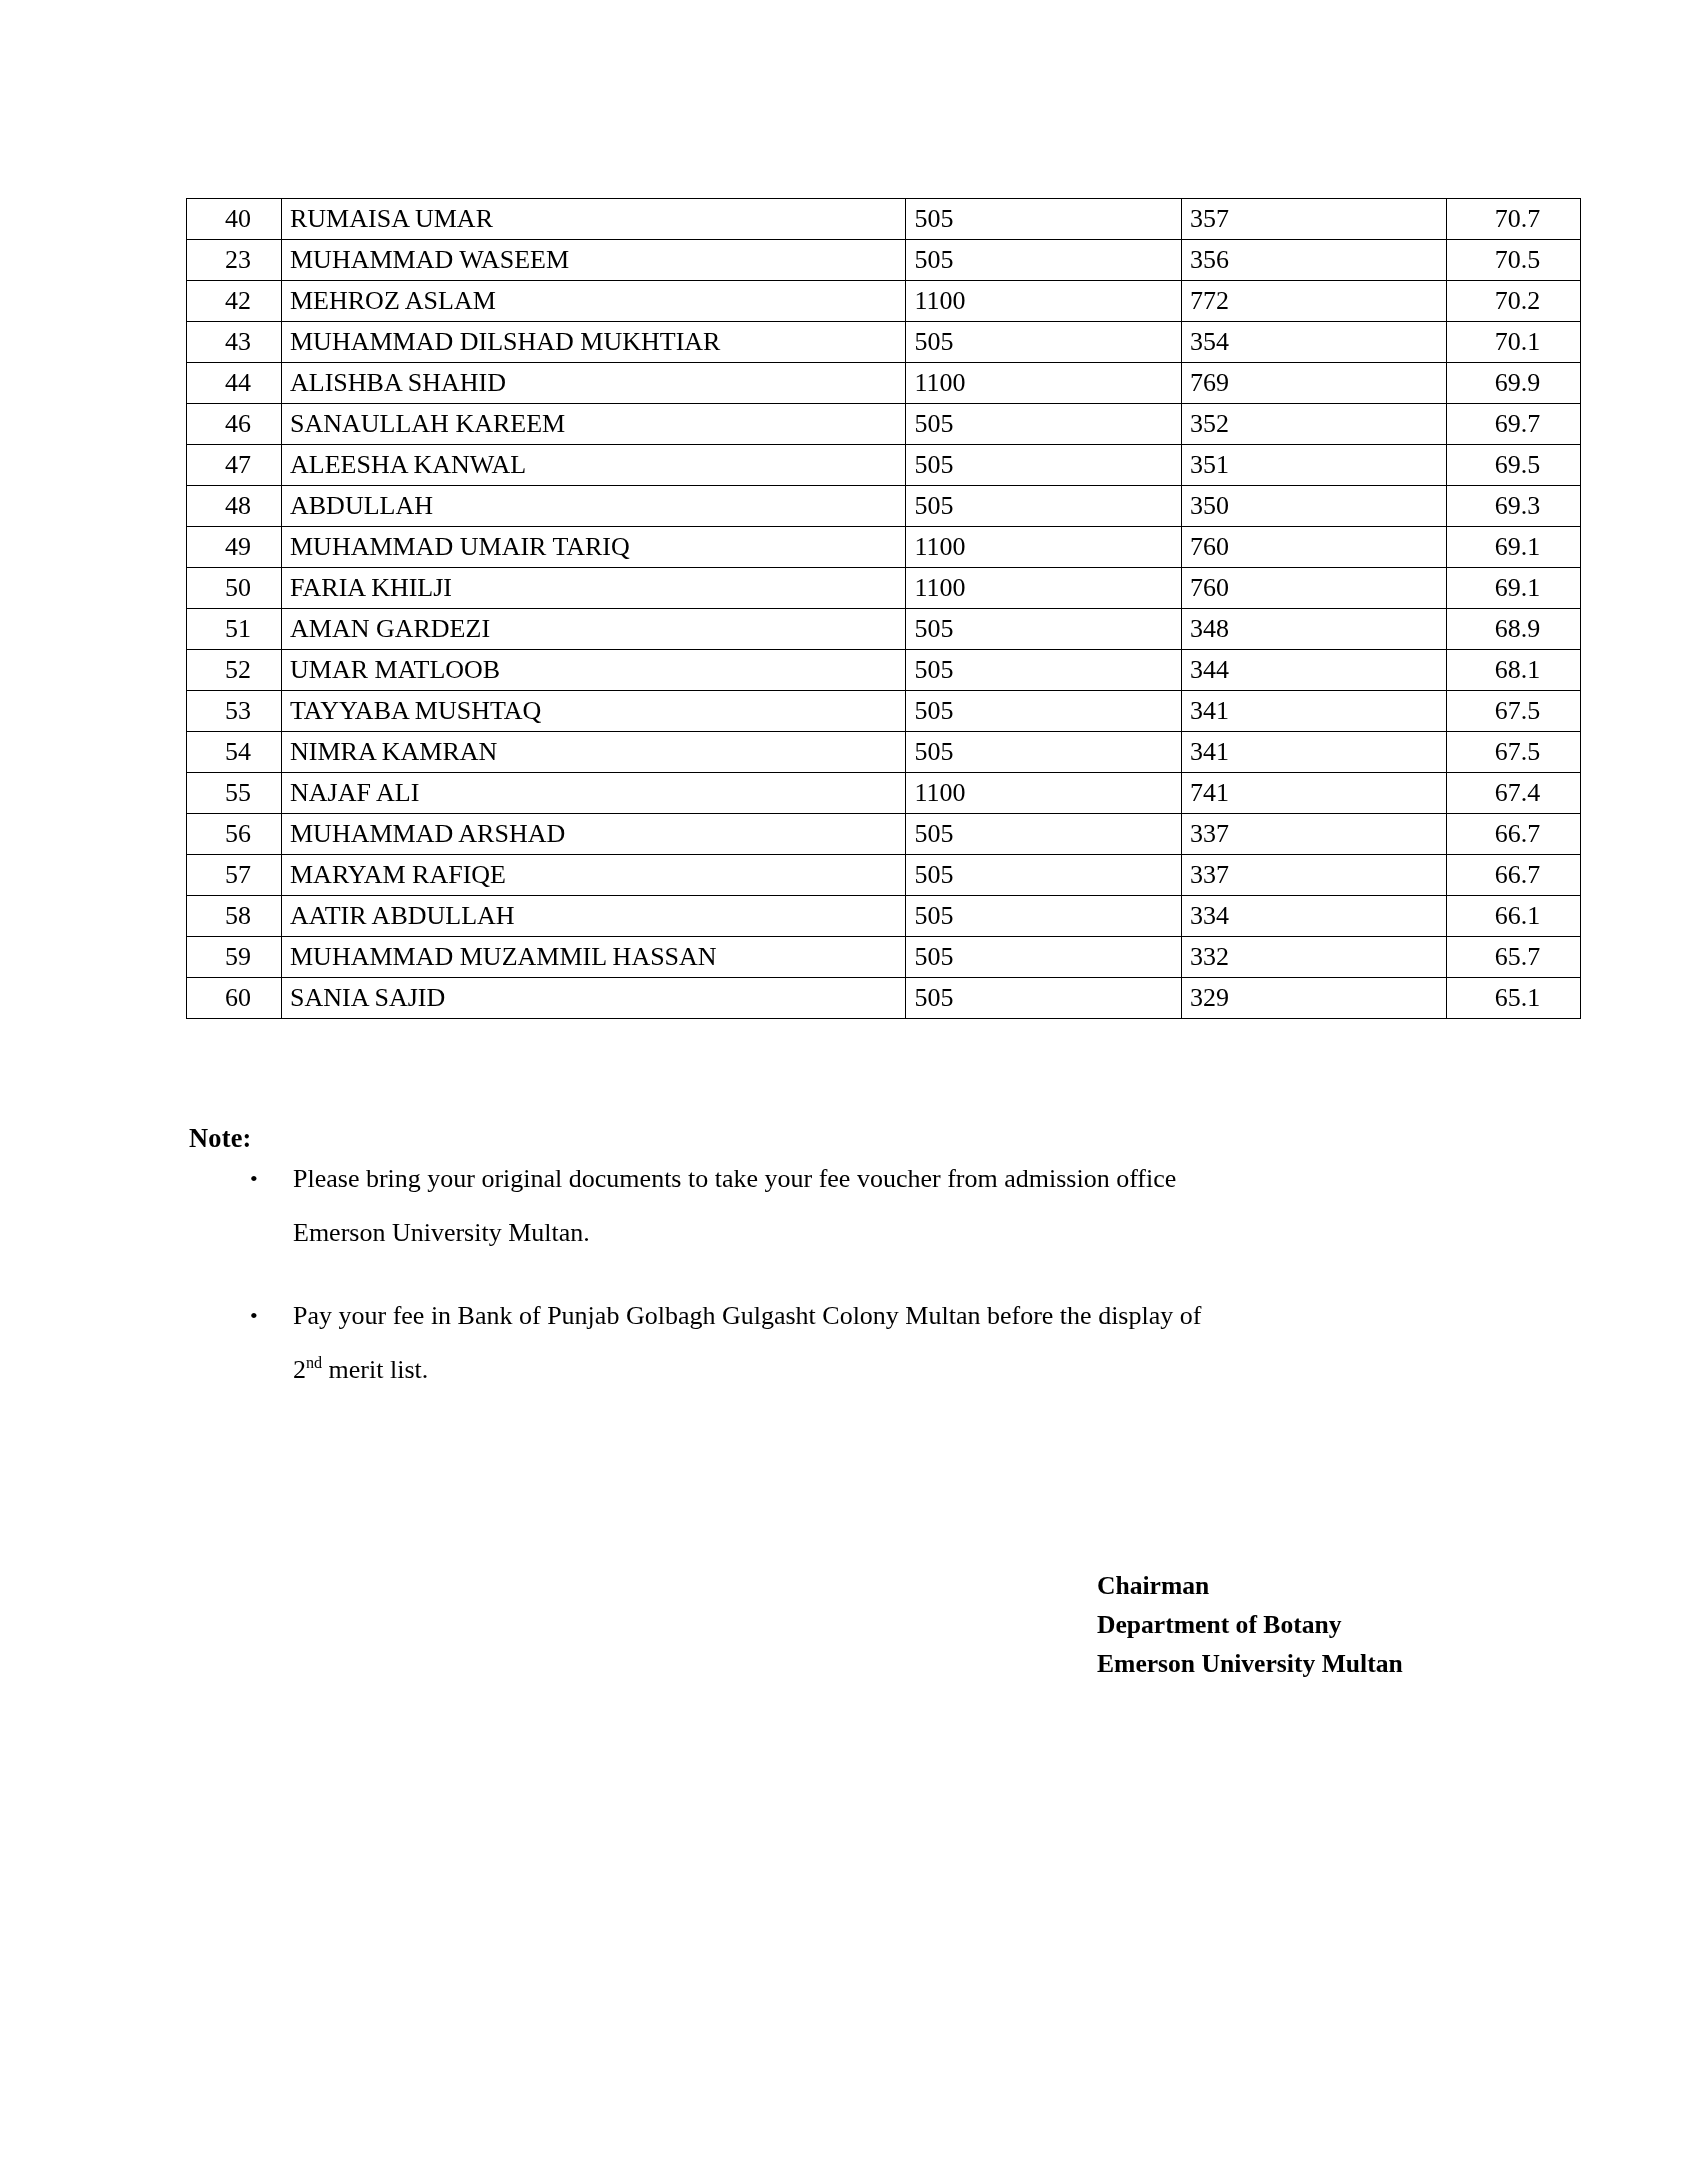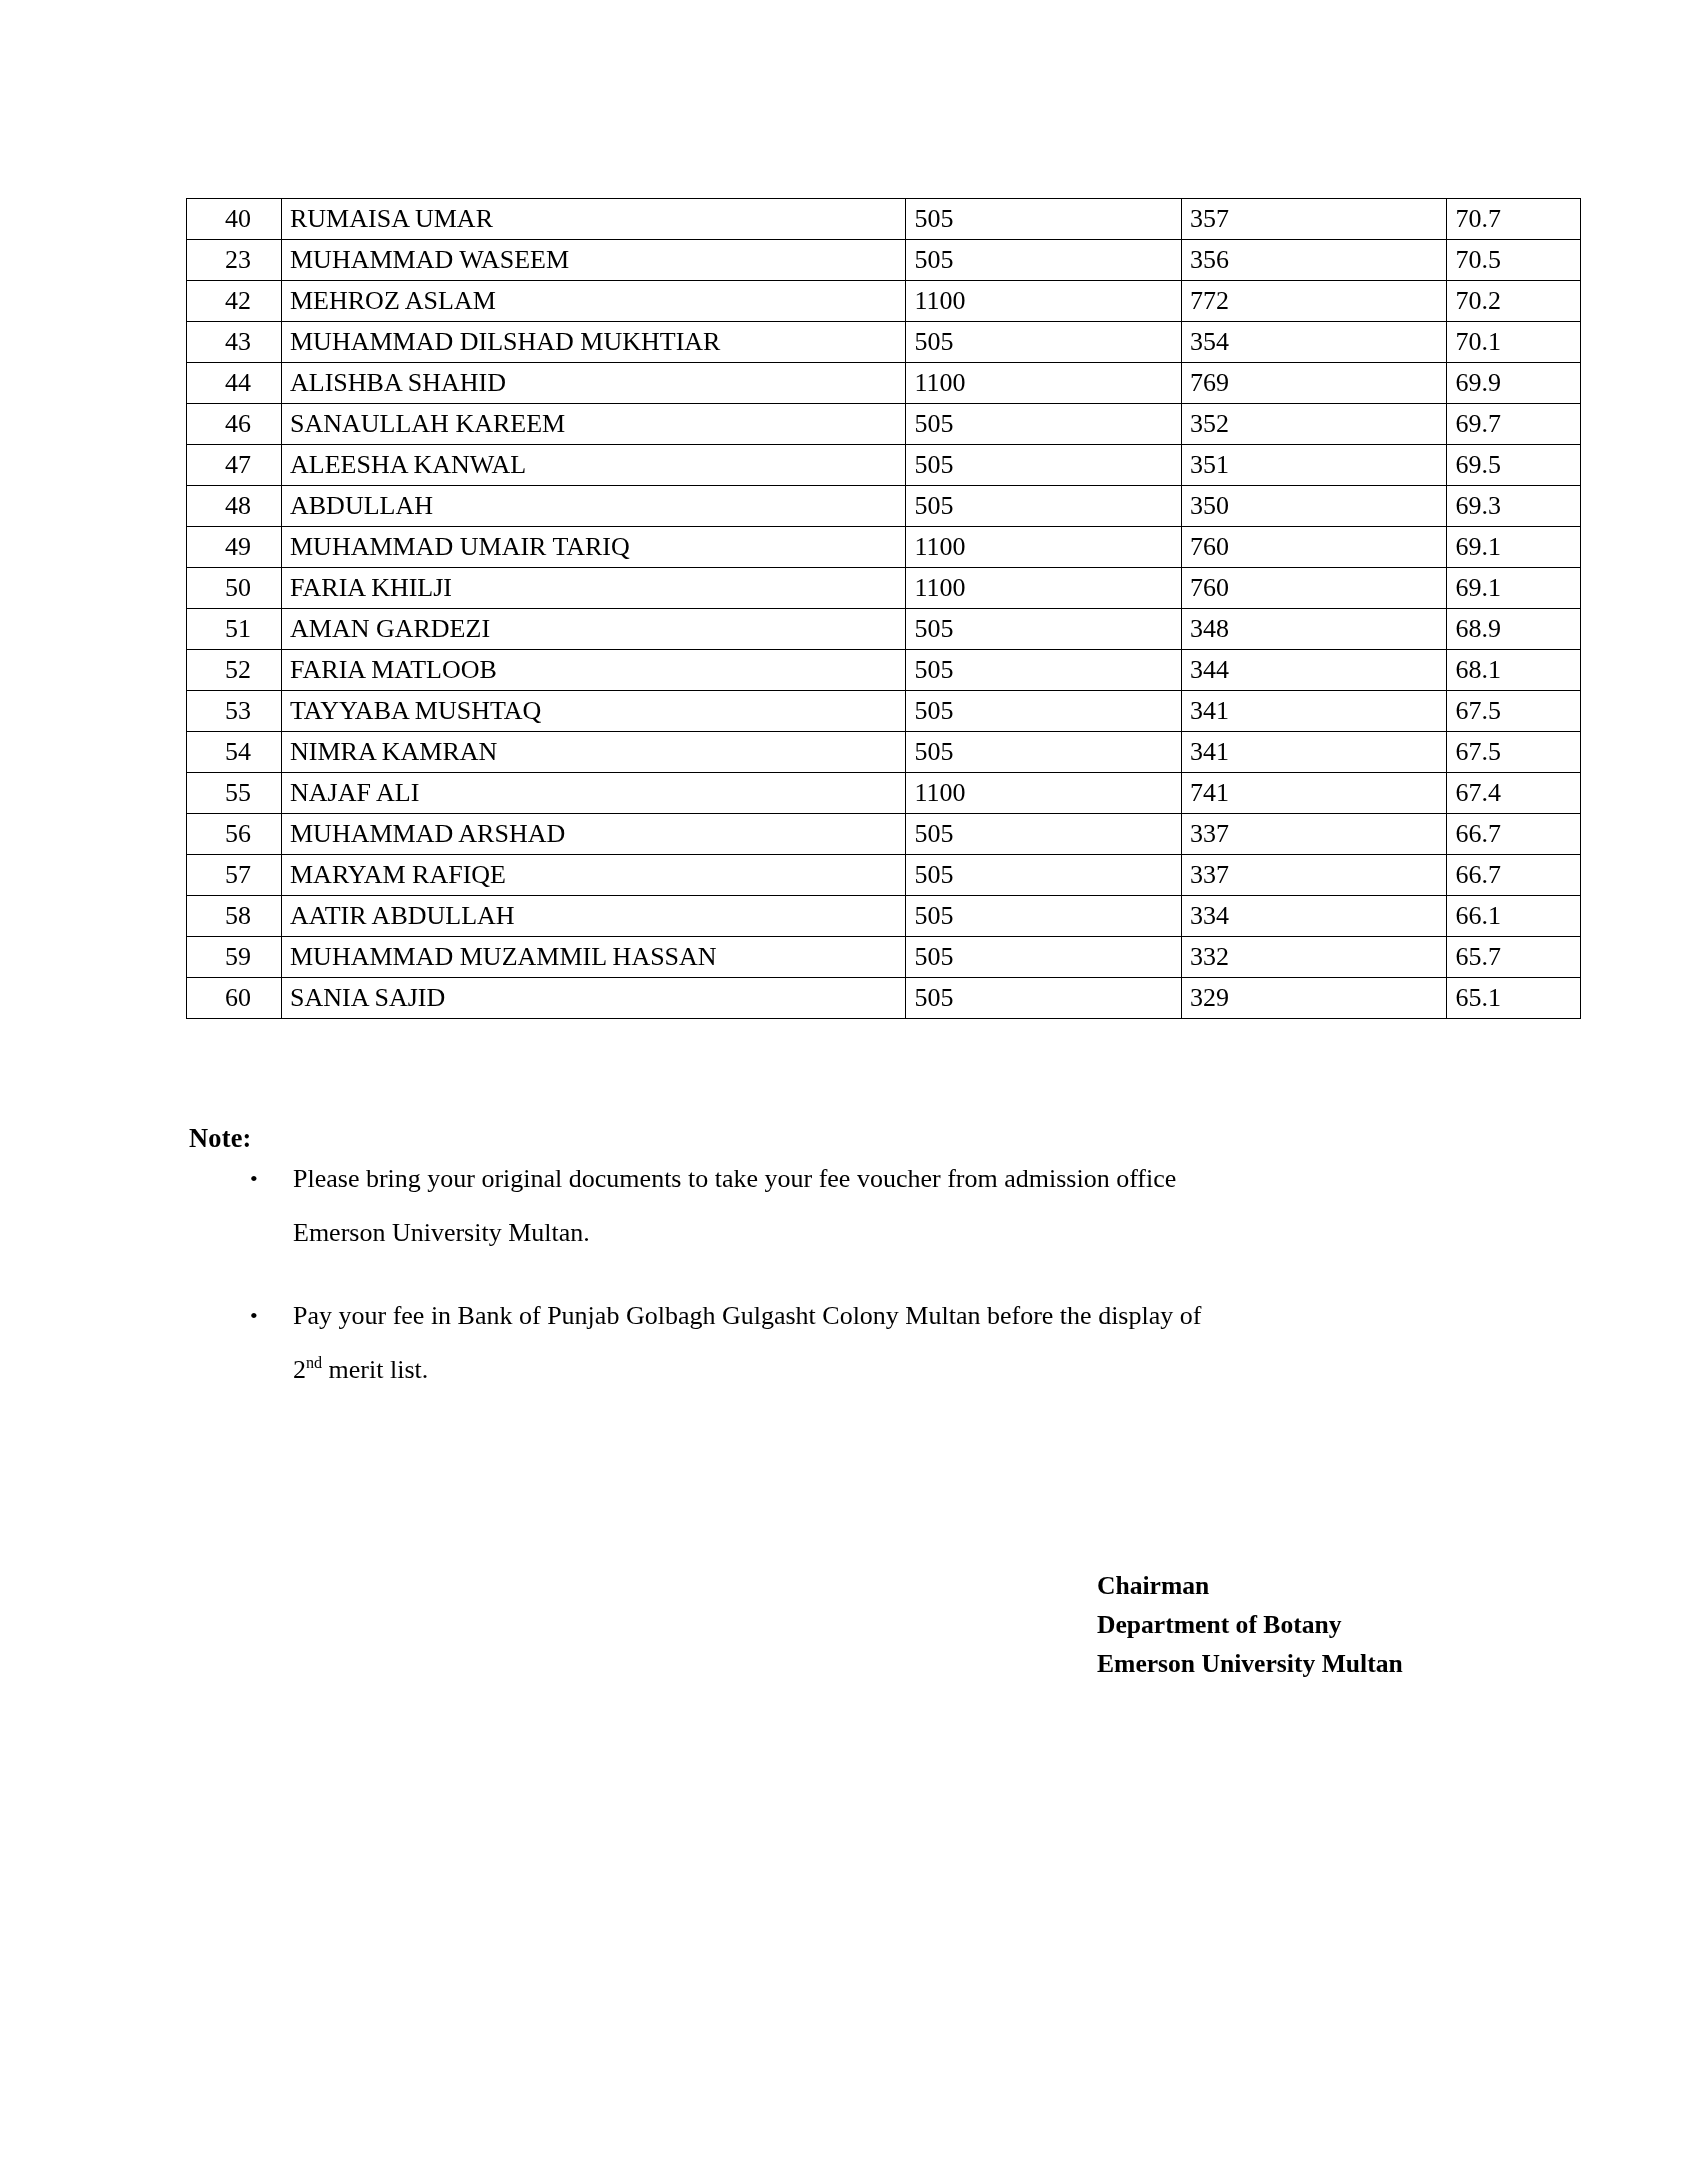--- a/index.html
+++ b/index.html
@@ -40,21 +40,21 @@
     overflow: hidden;
   }
   td.col-sno {
     width: 85px;
     text-align: center;
     padding: 0;
   }
   td.col-name  { width: 615px; }
   td.col-total { width: 266px; }
   td.col-obt   { width: 256px; }
-  td.col-pct   { width: 124px; }
+  td.col-pct   { width: 124px; text-align: center; }
 
   
   .note-heading {
     position: absolute;
     left: 189px;
     top: 1123px;
     font-size: 26.4px;
     font-weight: bold;
     letter-spacing: 0.2px;
   }
@@ -180,21 +180,21 @@
           </tr>
           <tr>
             <td class="col-sno">51</td>
             <td class="col-name">AMAN GARDEZI</td>
             <td class="col-total">505</td>
             <td class="col-obt">348</td>
             <td class="col-pct">68.9</td>
           </tr>
           <tr>
             <td class="col-sno">52</td>
-            <td class="col-name">FARIA MATLOOB</td>
+            <td class="col-name">UMAR MATLOOB</td>
             <td class="col-total">505</td>
             <td class="col-obt">344</td>
             <td class="col-pct">68.1</td>
           </tr>
           <tr>
             <td class="col-sno">53</td>
             <td class="col-name">TAYYABA MUSHTAQ</td>
             <td class="col-total">505</td>
             <td class="col-obt">341</td>
             <td class="col-pct">67.5</td>

